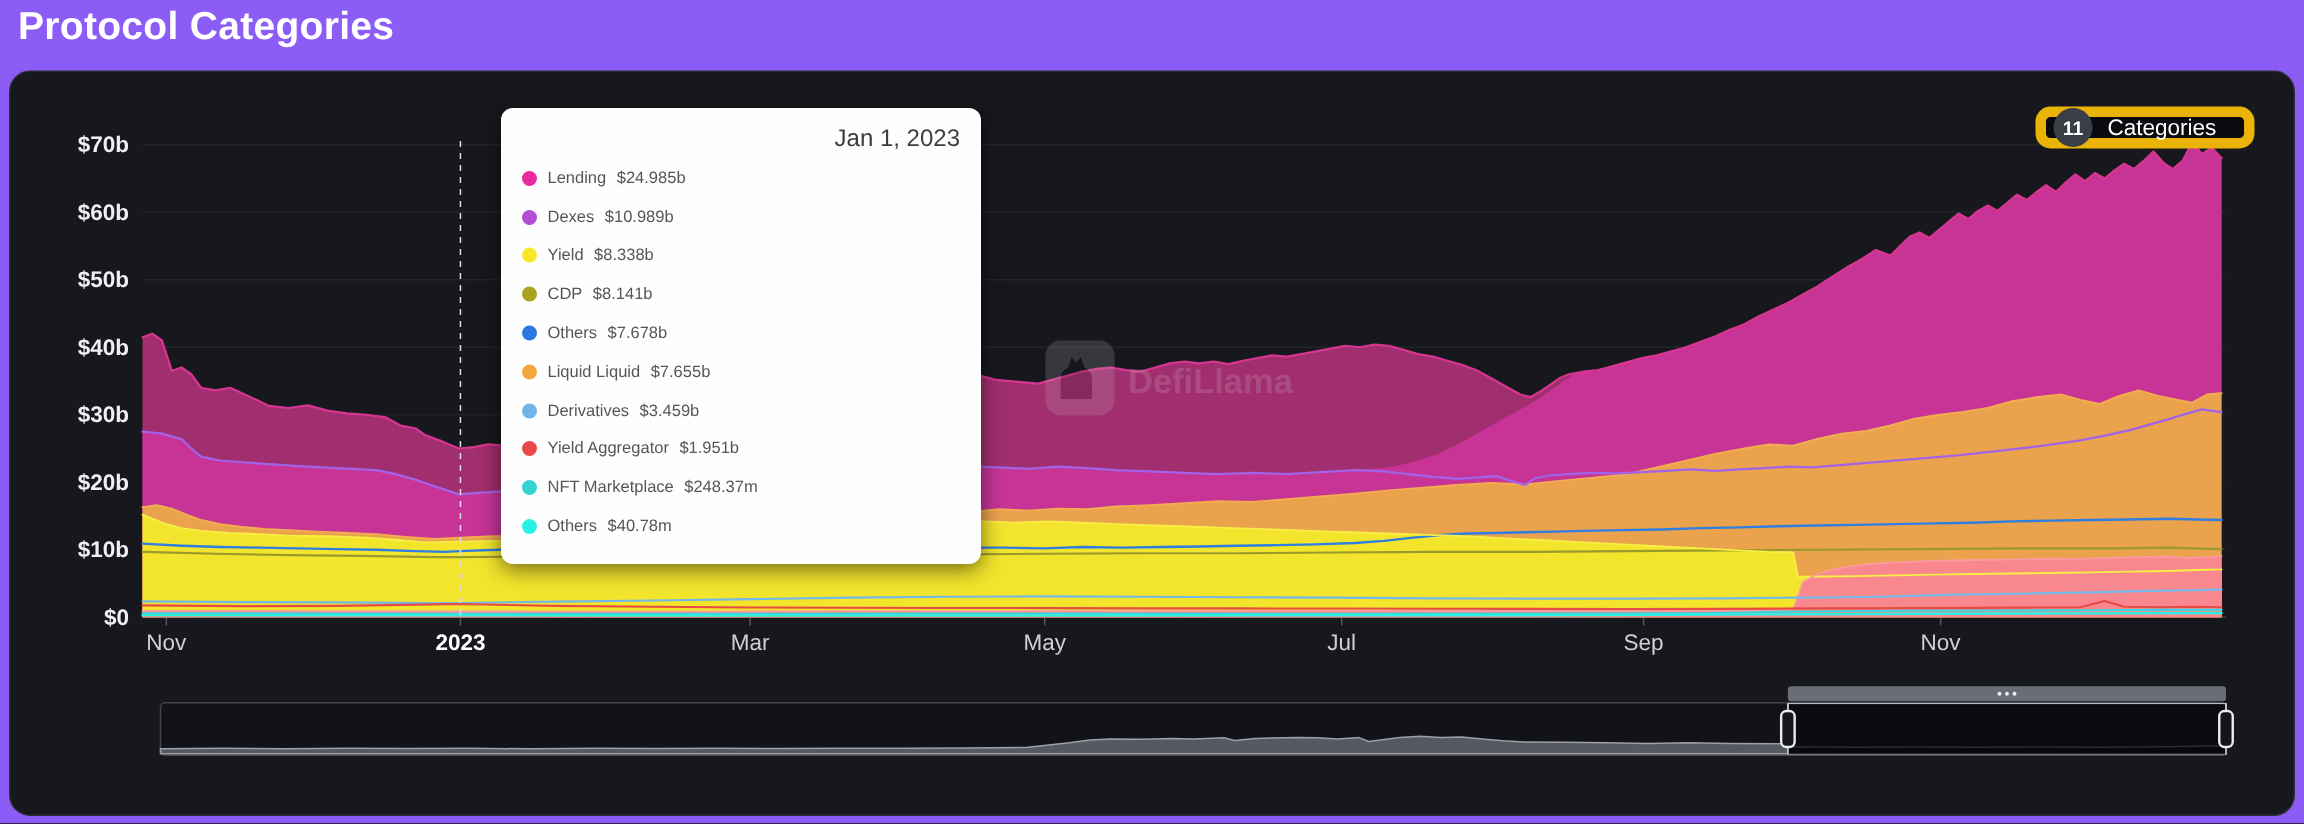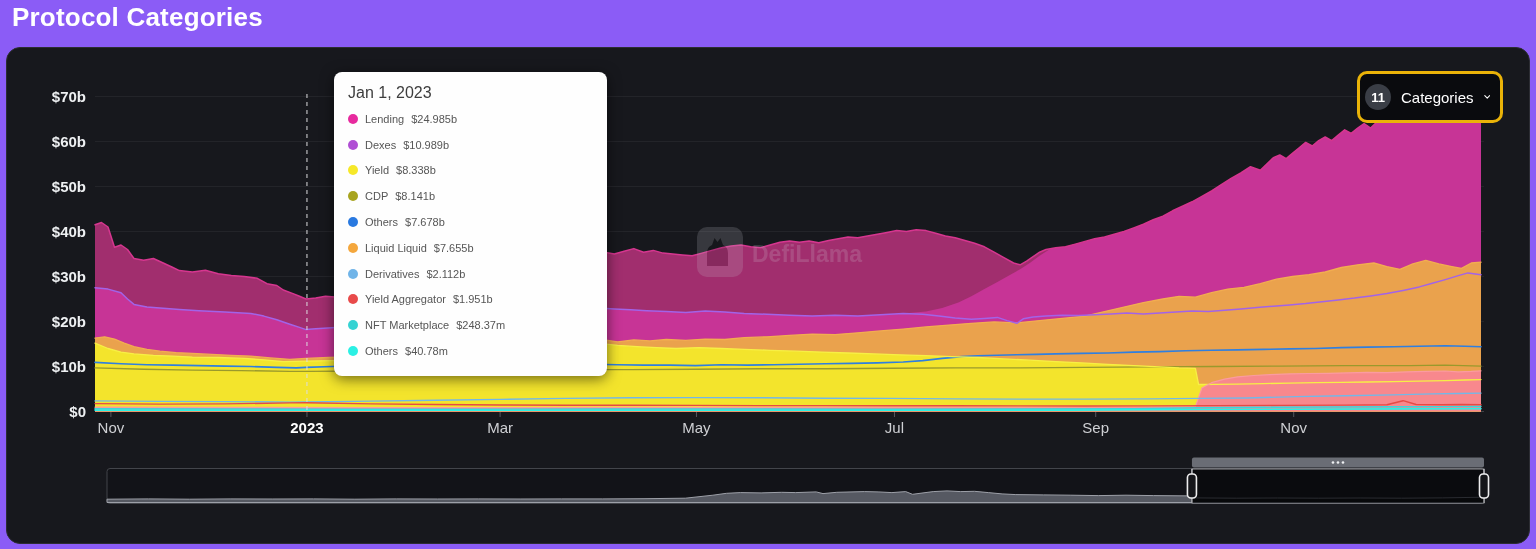--- a/index.html
+++ b/index.html
@@ -2,28 +2,28 @@
 <html><head>
 <meta charset="utf-8">
 <style>
   html,body{margin:0;padding:0;background:#141417;}
   .stage{position:relative;width:1536px;height:549px;background:#8b5cf6;overflow:hidden;
          font-family:"Liberation Sans","DejaVu Sans",sans-serif;padding-left:28px;}
   .page-title{position:absolute;left:12px;top:2px;font-size:26px;font-weight:700;color:#ffffff;letter-spacing:.2px;}
   .panel{position:absolute;left:6px;top:47px;width:1524px;height:497px;background:#17181d;
          border:1px solid #2c2d33;border-radius:14px;box-sizing:border-box;}
   #chart{position:absolute;left:0;top:0;}
-  .tooltip{position:absolute;left:334px;top:72px;width:273px;background:#fefefe;border-radius:8px;
-           box-shadow:0 3px 14px rgba(0,0,0,.55);padding:10px 14px 12px 14px;box-sizing:border-box;z-index:6;}
+  .tooltip{position:absolute;left:334px;top:72px;width:320px;background:#fefefe;border-radius:8px;
+           box-shadow:0 3px 14px rgba(0,0,0,.55);padding:10px 14px 12px 14px;box-sizing:border-box;z-index:6;text-align:right;}
   .tt-date{font-size:16px;color:#3d3d3d;margin:2px 0 4px 0;}
   .tt-row{display:flex;align-items:center;height:25.8px;font-size:11px;color:#565656;}
   .tt-dot{width:10px;height:10px;border-radius:50%;flex:0 0 10px;margin-right:7px;}
   .tt-val{margin-left:7px;}
-  .cat-btn{position:absolute;left:1357px;top:71px;width:146px;height:52px;background:#0a0b0e;
-           border:3px solid #eab308;border-radius:10px;display:flex;align-items:center;gap:10px;
+  .cat-btn{position:absolute;left:1357px;top:71px;width:146px;height:28px;background:#0a0b0e;
+           border:7px solid #eab308;border-radius:10px;display:flex;align-items:center;gap:10px;
            padding:0 10px 0 5px;cursor:pointer;box-sizing:border-box;z-index:6;}
   .badge{width:26px;height:26px;border-radius:50%;background:#3a3e46;display:flex;align-items:center;
          justify-content:center;font-size:13px;font-weight:700;color:#ffffff;flex:0 0 26px;}
   .cat-label{font-size:15px;color:#ffffff;flex:1;text-align:left;}
 </style>
 </head>
 <body>
 
 <div class="stage">
   <div class="page-title">Protocol Categories</div>
@@ -137,21 +137,21 @@
           <span class="tt-val">$7.678b</span>
         </div>
         <div class="tt-row">
           <span class="tt-dot" style="background: rgb(244, 167, 61);"></span>
           <span>Liquid Liquid</span>
           <span class="tt-val">$7.655b</span>
         </div>
         <div class="tt-row">
           <span class="tt-dot" style="background: rgb(112, 180, 232);"></span>
           <span>Derivatives</span>
-          <span class="tt-val">$2.112b</span>
+          <span class="tt-val">$3.459b</span>
         </div>
         <div class="tt-row">
           <span class="tt-dot" style="background: rgb(232, 74, 74);"></span>
           <span>Yield Aggregator</span>
           <span class="tt-val">$1.951b</span>
         </div>
         <div class="tt-row">
           <span class="tt-dot" style="background: rgb(54, 211, 211);"></span>
           <span>NFT Marketplace</span>
           <span class="tt-val">$248.37m</span>

